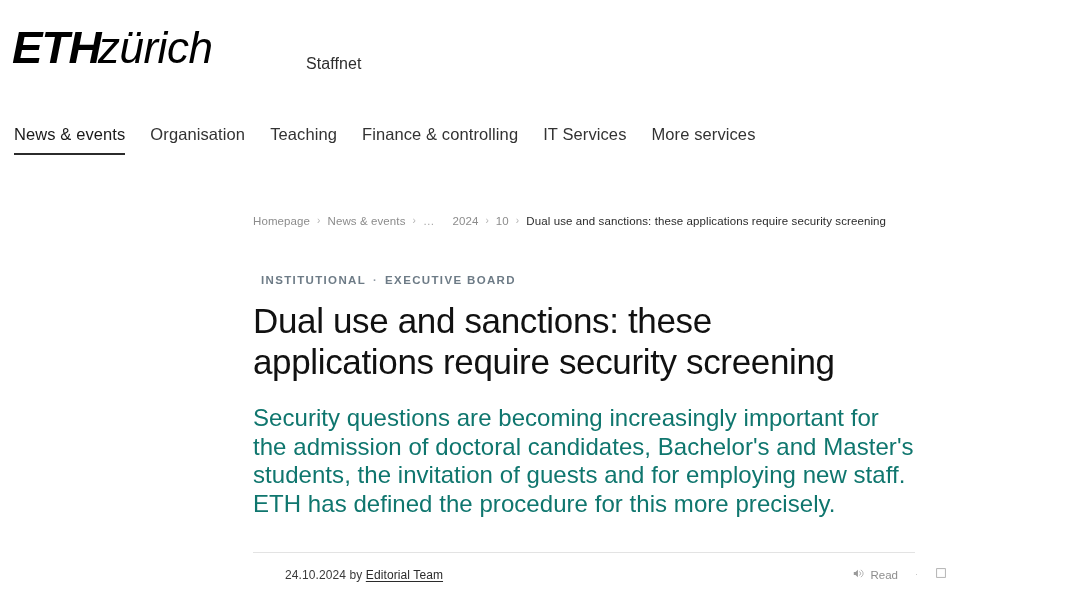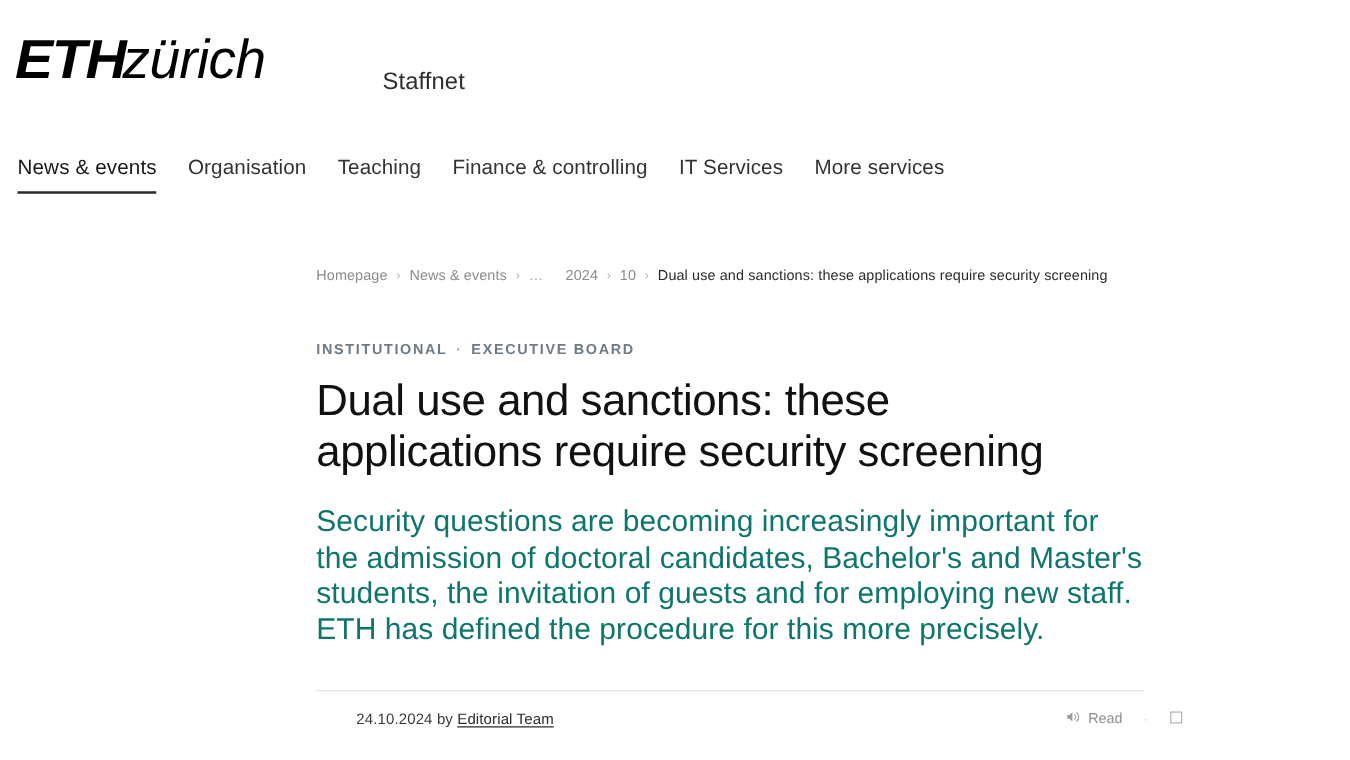--- a/index.html
+++ b/index.html
@@ -48,21 +48,21 @@
     font-weight: 400;
     font-style: italic;
     letter-spacing: -0.5px;
     color: #000000;
     margin-left: 1px;
   }
   .staffnet {
     position: absolute;
     left: 306px;
     top: 55px;
-    font-size: 19px;
+    font-size: 16px;
     font-weight: 400;
     color: #2e2e2e;
     letter-spacing: 0.1px;
   }
 
   
   .mainnav {
     position: absolute;
     top: 125px;
     left: 0;
@@ -131,20 +131,21 @@
   .kicker {
     margin-top: 45px;
     font-size: 11.5px;
     font-weight: 600;
     letter-spacing: 1.35px;
     color: #6d7b86;
     text-transform: uppercase;
     display: flex;
     align-items: center;
     white-space: nowrap;
+    margin-left: 8px;
   }
   .kicker .k-item { cursor: pointer; }
   .kicker .k-dot {
     margin: 0 7px;
     color: #8f9aa3;
     font-size: 11px;
   }
 
   
   .headline {

